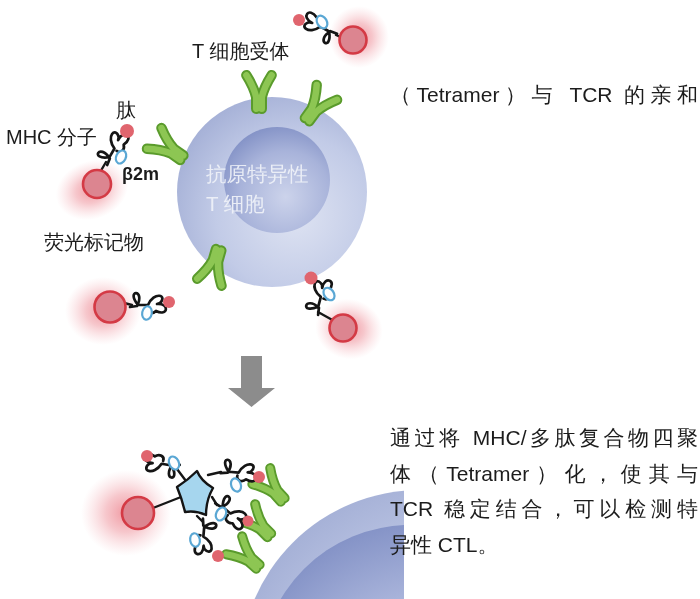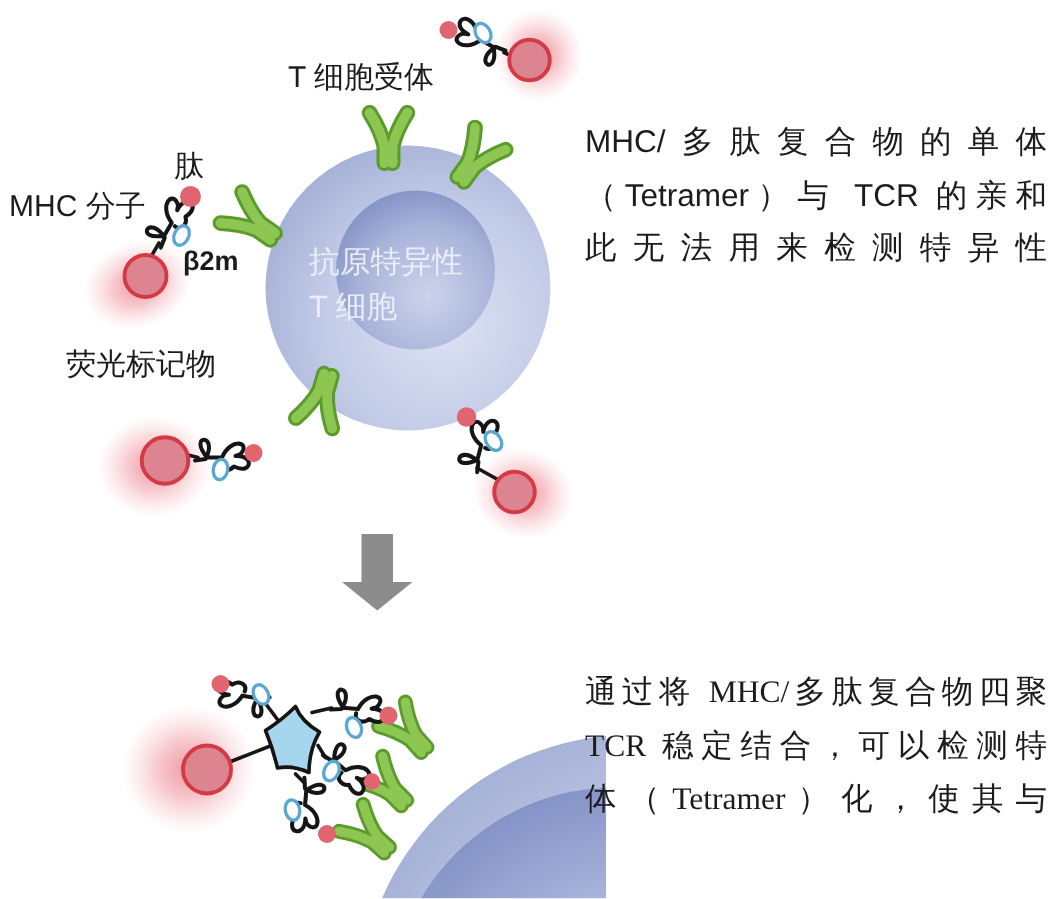--- a/index.html
+++ b/index.html
@@ -162,24 +162,23 @@
         <g>
           <use href="#mhc" transform="translate(207,541) rotate(95)"></use>
           <circle class="pep" cx="218" cy="556" r="6"></circle>
           <ellipse class="b2m" cx="195" cy="540" rx="4.8" ry="6.8" transform="rotate(-10 195 540)"></ellipse>
         </g>
       </g>
     </g>
   </svg>
 
   <div class="para" style="left:390px;top:77px;">
-    <div class="jline">MHC/多肽复合物的单体</div>
     <div class="jline">（Tetramer）与 TCR 的亲和</div>
-    <div class="jline">此无法用来检测特异性</div>
   </div>
 
-  <div class="para" style="left:390px;top:444px;font-family:Liberation Serif, serif;">
+  <div class="para" style="left:390px;top:420px;">
     <div class="jline">通过将 MHC/多肽复合物四聚</div>
+    <div class="jline">体（Tetramer）化，使其与</div>
     <div class="jline">TCR 稳定结合，可以检测特</div>
-    <div class="jline">体（Tetramer）化，使其与</div>
+    <div class="jline jlast">异性 CTL。</div>
   </div>
 
 </div>
 
 </body></html>

